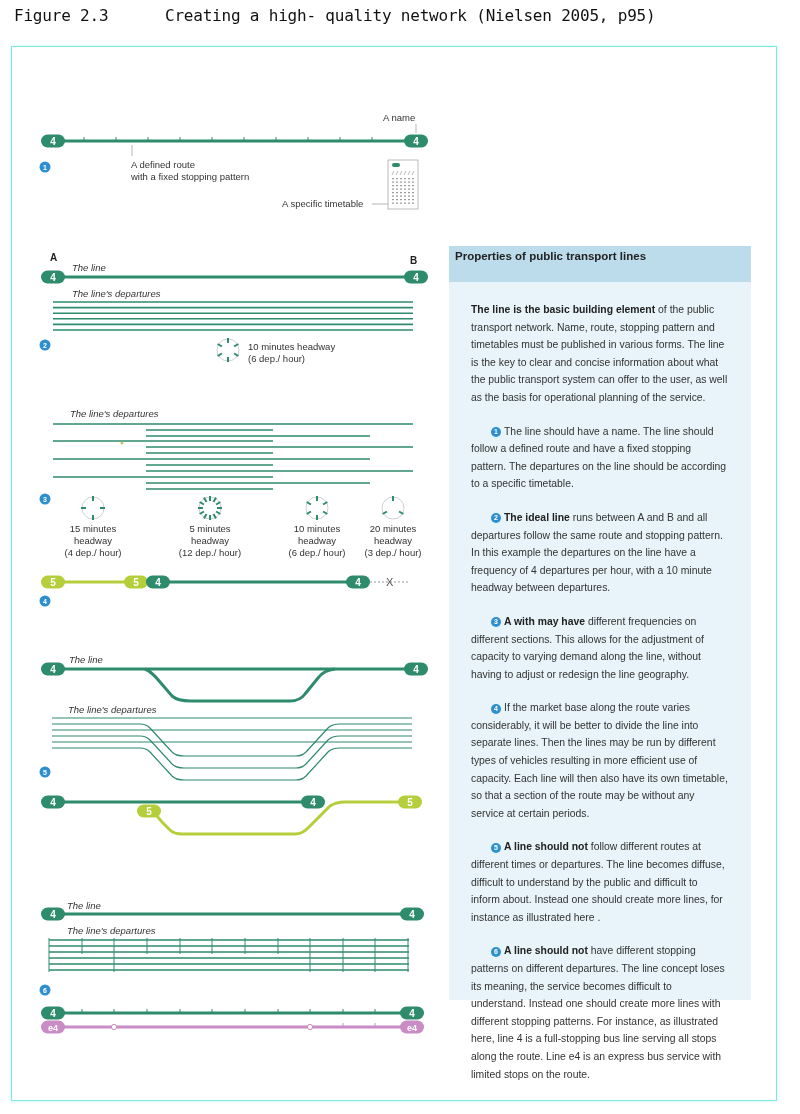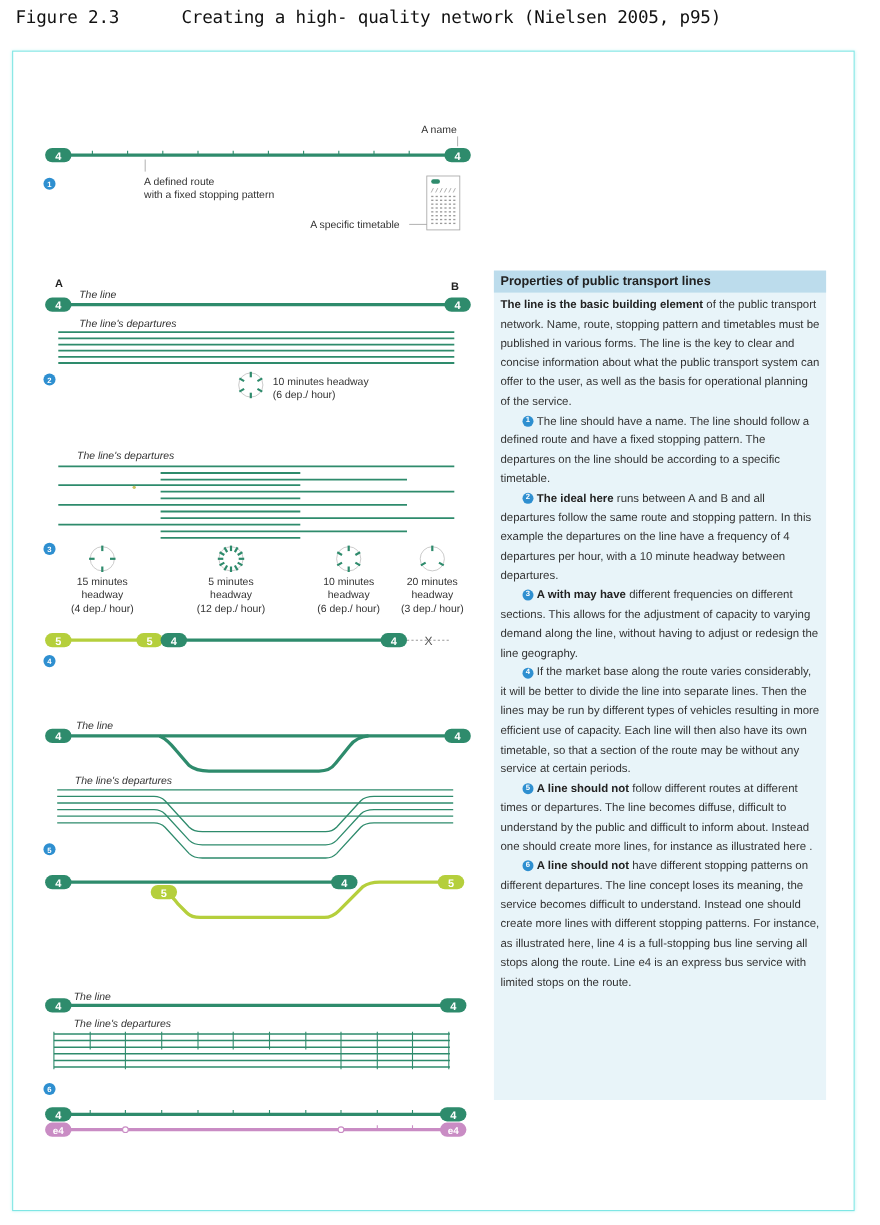--- a/index.html
+++ b/index.html
@@ -1,23 +1,23 @@
 <!DOCTYPE html>
 <html><head>
 <meta charset="utf-8">
 <style>
   html, body { margin:0; padding:0; background:#fff; }
   body { width:800px; height:1114px; position:relative; overflow:hidden; font-family:"DejaVu Sans", sans-serif; }
   .fig-caption { position:absolute; left:14px; top:6px; font-family:"DejaVu Sans Mono", monospace; font-size:16px; color:#111; letter-spacing:-0.2px; white-space:pre; }
   .frame { position:absolute; left:11px; top:46px; width:764px; height:1053px; border:1.5px solid #7fe6e4; box-shadow:0 0 3px #bff3f2; background:#fff; }
   svg.diagram { position:absolute; left:0; top:0; }
   .panel { position:absolute; left:449px; top:246px; width:302px; height:754px; background:#e8f4f9; }
-  .panel-head { background:#bcdcec; height:20px; line-height:20px; padding-left:6px; font-family:"Liberation Sans", sans-serif; font-weight:bold; font-size:11.5px; color:#222; }
+  .panel-head { background:#bcdcec; height:36px; line-height:20px; padding-left:6px; font-family:"Liberation Sans", sans-serif; font-weight:bold; font-size:11.5px; color:#222; }
   .panel-body { padding:3px 6px 0 6px; font-family:"Liberation Sans", sans-serif; font-size:10.4px; line-height:17.6px; color:#333; }
-  .panel-body p { margin:0; }
+  .panel-body p { margin:16px; }
   .panel-body p.ind { text-indent:20px; }
   .panel-body b { color:#222; }
   .num { display:inline-block; width:10px; height:10px; border-radius:50%; background:#2e8fd0; color:#fff; font-size:7px; line-height:10px; text-align:center; text-indent:0; font-weight:bold; vertical-align:middle; margin-right:3px; }
   .lbl { font-family:"Liberation Sans", sans-serif; font-size:9.5px; fill:#333; }
   .lbl-it { font-family:"Liberation Sans", sans-serif; font-size:9.5px; font-style:italic; fill:#333; }
   .lbl-b { font-family:"Liberation Sans", sans-serif; font-size:10px; font-weight:bold; fill:#222; }
 </style>
 </head>
 <body>
 
@@ -395,19 +395,19 @@
       <text x="0" y="4" text-anchor="middle" font-size="9" font-weight="bold" fill="#fff" font-family="Liberation Sans, sans-serif">e4</text>
     </g>
   </g>
 </svg>
 
 <div class="panel">
   <div class="panel-head">Properties of public transport lines</div>
   <div class="panel-body">
     <p><b>The line is the basic building element</b><span> of the public transport network. Name, route, stopping pattern and timetables must be published in various forms. The line is the key to clear and concise information about what the public transport system can offer to the user, as well as the basis for operational planning of the service.</span></p>
     <p class="ind"><span class="num">1</span><span>The line should have a name. The line should follow a defined route and have a fixed stopping pattern. The departures on the line should be according to a specific timetable.</span></p>
-    <p class="ind"><span class="num">2</span><b>The ideal here</b><span> runs between A and B and all departures follow the same route and stopping pattern. In this example the departures on the line have a frequency of 4 departures per hour, with a 10 minute headway between departures.</span></p>
+    <p class="ind"><span class="num">2</span><b>The ideal line</b><span> runs between A and B and all departures follow the same route and stopping pattern. In this example the departures on the line have a frequency of 4 departures per hour, with a 10 minute headway between departures.</span></p>
     <p class="ind"><span class="num">3</span><b>A with may have</b><span> different frequencies on different sections. This allows for the adjustment of capacity to varying demand along the line, without having to adjust or redesign the line geography.</span></p>
     <p class="ind"><span class="num">4</span><span>If the market base along the route varies considerably, it will be better to divide the line into separate lines. Then the lines may be run by different types of vehicles resulting in more efficient use of capacity. Each line will then also have its own timetable, so that a section of the route may be without any service at certain periods.</span></p>
     <p class="ind"><span class="num">5</span><b>A line should not</b><span> follow different routes at different times or departures. The line becomes diffuse, difficult to understand by the public and difficult to inform about. Instead one should create more lines, for instance as illustrated here .</span></p>
     <p class="ind"><span class="num">6</span><b>A line should not</b><span> have different stopping patterns on different departures. The line concept loses its meaning, the service becomes difficult to understand. Instead one should create more lines with different stopping patterns. For instance, as illustrated here, line 4 is a full-stopping bus line serving all stops along the route. Line e4 is an express bus service with limited stops on the route.</span></p>
   </div>
 </div>
 
 </body></html>

